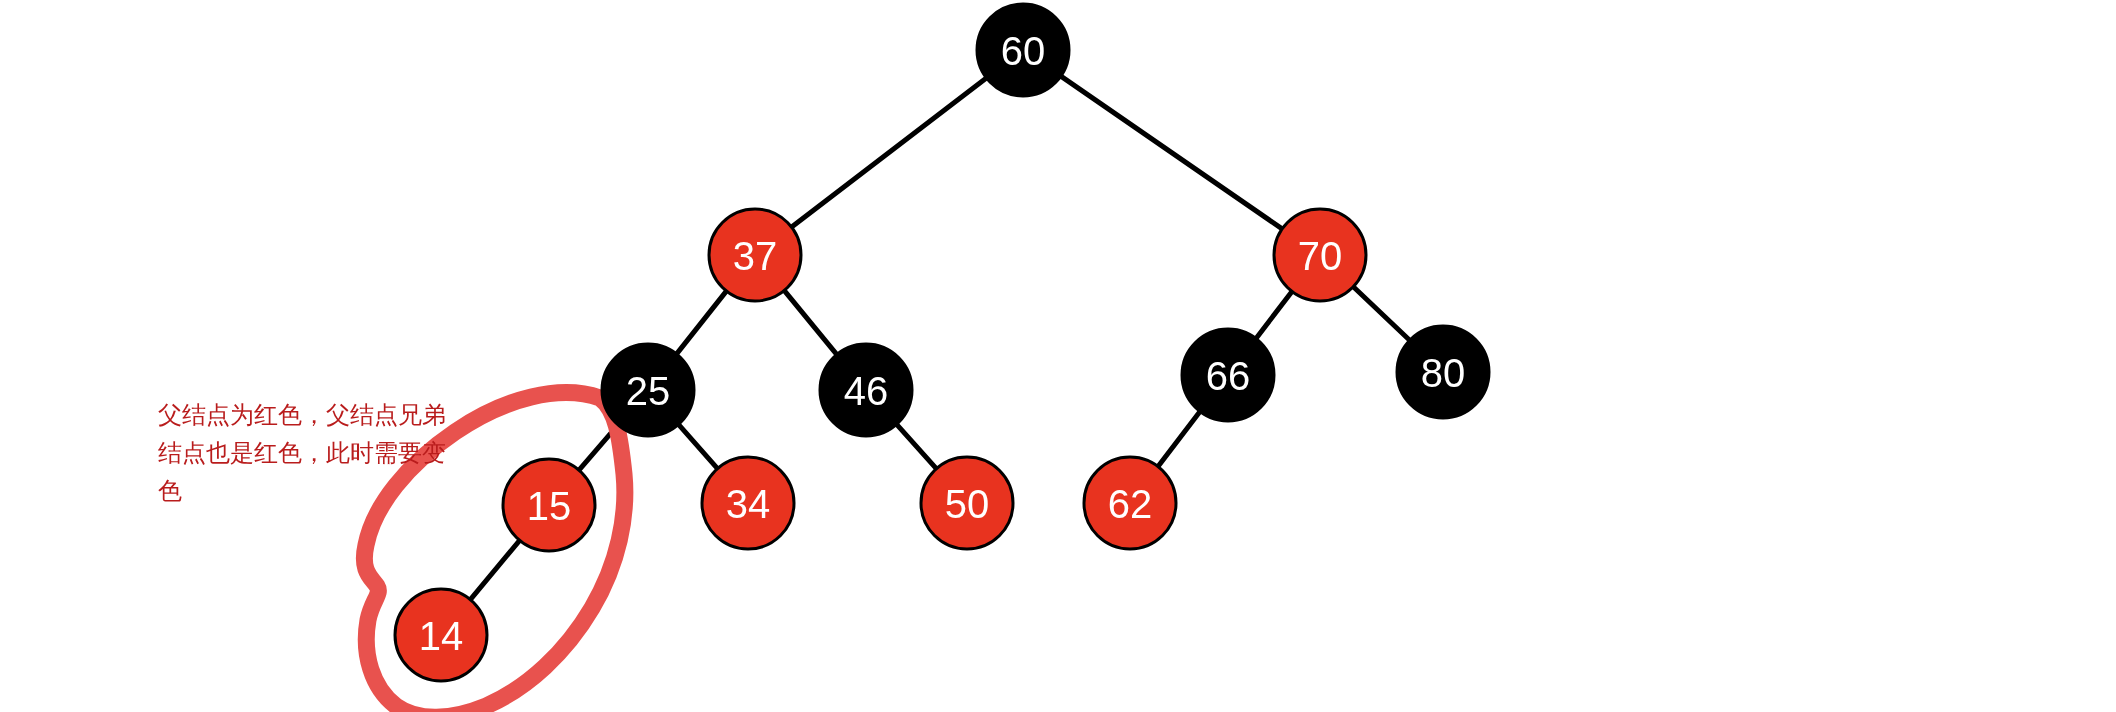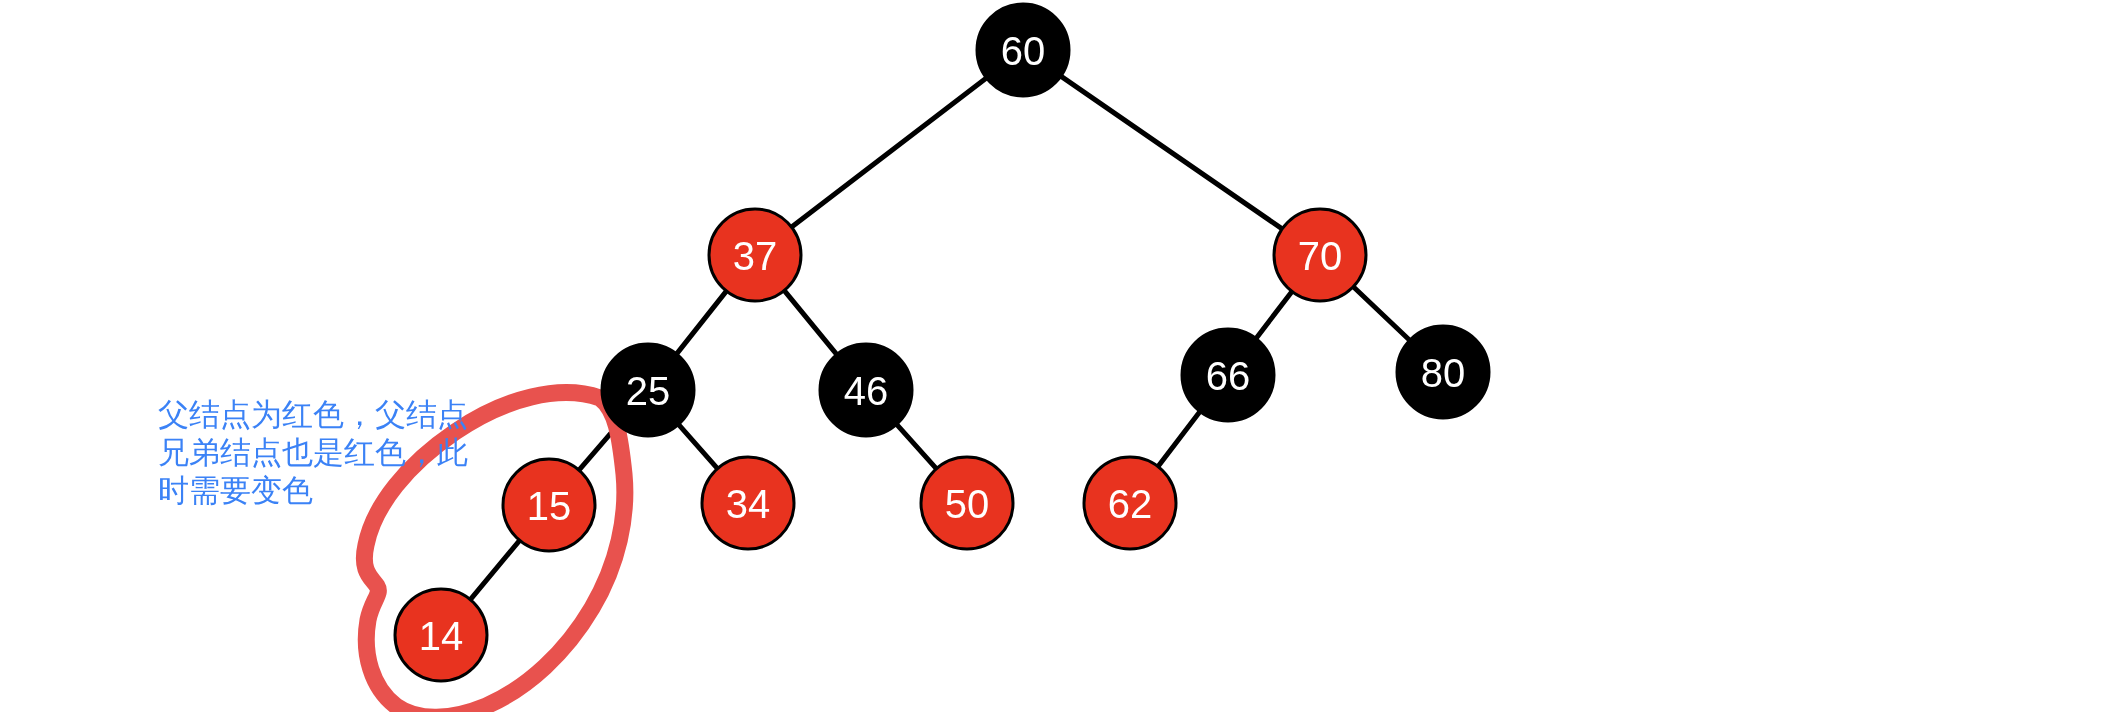--- a/index.html
+++ b/index.html
@@ -51,23 +51,23 @@
     stroke: #e8524e;
     stroke-width: 17;
     stroke-linecap: round;
     stroke-linejoin: round;
   }
   #annotation {
     position: absolute;
     left: 158px;
     top: 396px;
     width: 310px;
-    color: #3b82f6;
+    color: #b91c1c;
     font-family: "Liberation Sans", sans-serif;
-    font-size: 31px;
+    font-size: 24px;
     line-height: 38px;
     letter-spacing: 0px;
     white-space: pre-line;
   }
 </style>
 </head>
 <body>
 
 <div id="canvas">
 

